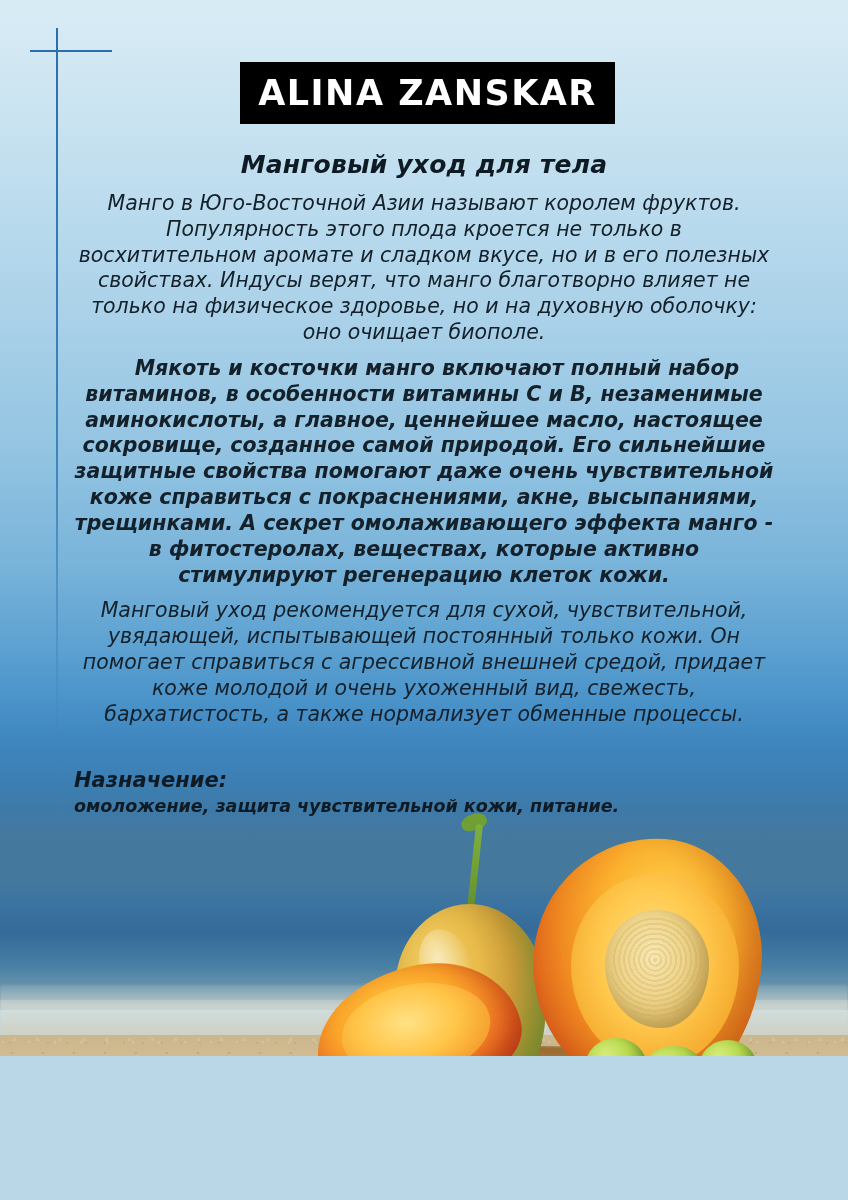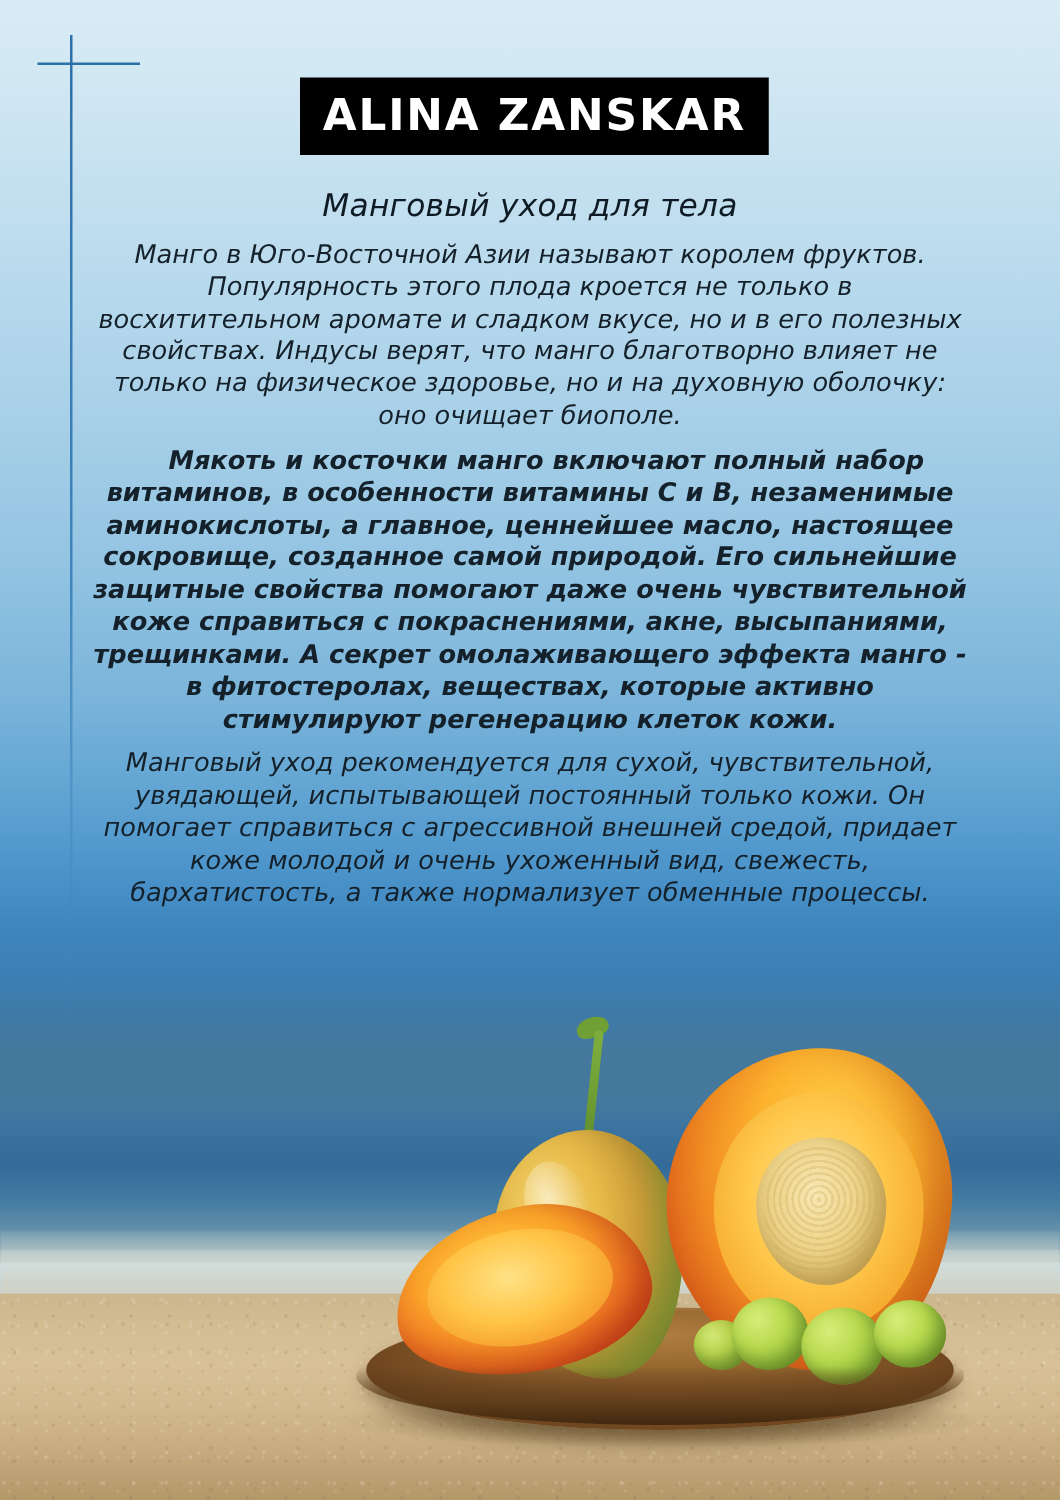--- a/index.html
+++ b/index.html
@@ -10,21 +10,21 @@
     width: 848px;
     height: 1200px;
     overflow: hidden;
     font-family: "DejaVu Sans", sans-serif;
     background: #b9d7e6;
   }
 
   .page {
     position: relative;
     width: 848px;
-    height: 1200px;
+    height: 1056px;
     overflow: hidden;
   }
 
   
   .bg-sky {
     position: absolute;
     left: 0; top: 0;
     width: 848px;
     height: 1000px;
     background: linear-gradient(180deg,
@@ -144,21 +144,21 @@
   
   .content {
     position: absolute;
     left: 74px;
     top: 150px;
     width: 700px;
   }
   .subtitle {
     font-family: "DejaVu Sans", sans-serif;
     font-style: italic;
-    font-weight: normal;
+    font-weight: bold;
     font-size: 25px;
     color: #0f1b24;
     text-align: center;
     margin: 0 0 12px 0;
     letter-spacing: .2px;
   }
   .para {
     font-family: "DejaVu Sans", sans-serif;
     font-style: italic;
     font-size: 20.5px;
@@ -370,20 +370,22 @@
   </div>
 
   <div class="content">
     <h2 class="subtitle">Манговый уход для тела</h2>
 
     <p class="para">Манго в Юго-Восточной Азии называют королем фруктов. Популярность этого плода кроется не только в восхитительном аромате и сладком вкусе, но и в его полезных свойствах. Индусы верят, что манго благотворно влияет не только на физическое здоровье, но и на духовную оболочку: оно очищает биополе.</p>
     <p class="para indent">Мякоть и косточки манго включают полный набор витаминов, в особенности витамины С и В, незаменимые аминокислоты, а главное, ценнейшее масло, настоящее сокровище, созданное самой природой. Его сильнейшие защитные свойства помогают даже очень чувствительной коже справиться с покраснениями, акне, высыпаниями, трещинками. А секрет омолаживающего эффекта манго - в фитостеролах, веществах, которые активно стимулируют регенерацию клеток кожи.</p>
     <p class="para tight">Манговый уход рекомендуется для сухой, чувствительной, увядающей, испытывающей постоянный только кожи. Он помогает справиться с агрессивной внешней средой, придает коже молодой и очень ухоженный вид, свежесть, бархатистость, а также нормализует обменные процессы.</p>
 
     <div class="purpose">
+      <p class="purpose-label">Назначение:</p>
+      <p class="purpose-text">омоложение, защита чувствительной кожи, питание.</p>
     </div>
   </div>
 
   <div class="still-life">
     <div class="sl ground-shadow"></div>
     <div class="sl bowl"></div>
     <div class="sl bowl-inner"></div>
 
     <div class="sl stem-tip"></div>
     <div class="sl stem"></div>

